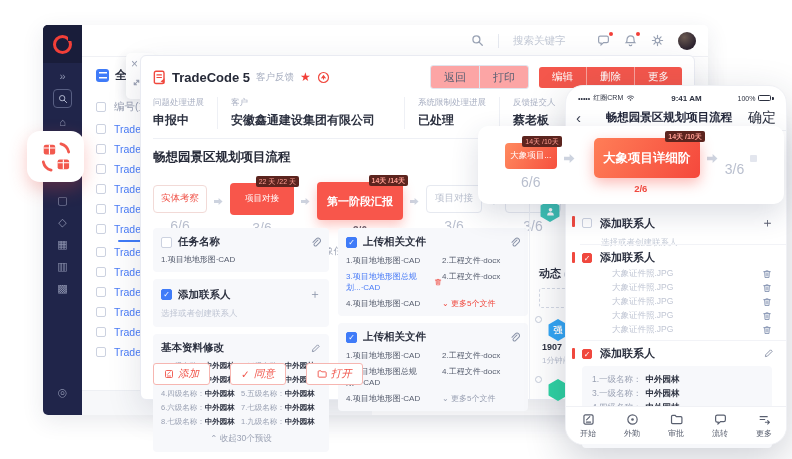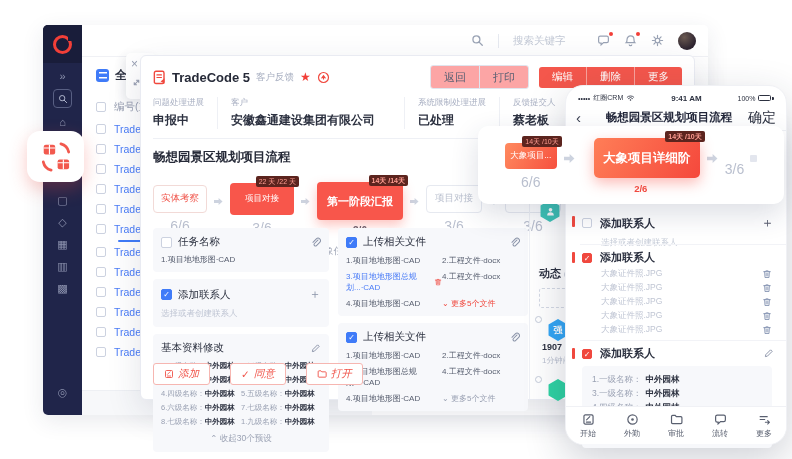--- a/index.html
+++ b/index.html
@@ -84,21 +84,21 @@
   .s1{width:54px;height:28px;border:1px solid #f2dad7;color:#f0544a;font-size:9.5px;background:#fff;}
   .s2{width:64px;height:32px;background:#f8564b;color:#fff;font-size:8.5px;}
   .s3{width:86px;height:38px;background:#f8564b;color:#fff;font-size:11px;font-weight:bold;box-shadow:0 5px 12px rgba(248,86,75,.35);}
   .s4,.s5{width:56px;height:28px;border:1px solid #e6e9f0;color:#bcc2d0;font-size:9.5px;background:#fff;}
   .m-desc{padding:9px 12px 0 12px;font-size:9.5px;color:#9aa1b3;}
   .m-cards{position:absolute;left:12px;top:172px;display:flex;gap:9px;}
   .colL{width:176px;}
   .colR{width:190px;}
   .card{background:#f7f8fb;border-radius:4px;padding:7px 8px;margin-bottom:7px;box-sizing:border-box;}
   .chead{display:flex;align-items:center;gap:6px;}
-  .chead .t{font-size:10.5px;font-weight:normal;color:#2c3140;}
+  .chead .t{font-size:10.5px;font-weight:bold;color:#2c3140;}
   .chead .r{margin-left:auto;color:#8a93a8;display:flex;align-items:center;}
   .cline{font-size:8px;color:#565d6e;margin-top:5px;}
   .cline.faint{color:#c0c6d4;font-size:8.5px;}
   .pair-grid{display:grid;grid-template-columns:1fr 1fr;row-gap:4px;margin-top:6px;font-size:7.5px;}
   .pair-grid .k{color:#9aa1b3;}
   .pair-grid .v{color:#2c3140;font-weight:bold;}
   .collapse{margin-top:6px;text-align:center;font-size:8.5px;color:#9aa1b3;}
   .fgrid{display:grid;grid-template-columns:1fr 78px;row-gap:5px;margin-top:6px;font-size:8px;color:#565d6e;}
   .fgrid .blue{color:#4a7cf7;display:flex;align-items:center;gap:3px;}
   .fgrid .morered{color:#f0483e;}
@@ -129,21 +129,21 @@
   .p-nav{display:flex;align-items:center;height:25px;margin-top:2px;padding:0 10px;border-bottom:1px solid #f0f1f5;}
   .p-back{font-size:15px;color:#3a3f50;line-height:15px;width:14px;}
   .p-title{flex:1;text-align:center;font-size:11.5px;font-weight:bold;color:#23273a;}
   .p-ok{font-size:14px;color:#2c3140;}
   .psec{position:absolute;left:0;right:0;}
   .psec::before{content:"";position:absolute;left:6px;top:2px;width:2.5px;height:11px;background:#f0483e;border-radius:1px;}
   .psec .hrow{display:flex;align-items:center;gap:8px;padding:0 12px 0 16px;}
   .psec .ttl{font-size:11px;font-weight:bold;color:#2c3140;}
   .psec .hr-r{margin-left:auto;color:#8a93a8;display:flex;}
   .p-hint{padding:5px 0 0 35px;font-size:8.5px;color:#c6ccd8;}
-  .p-file{position:absolute;left:35px;right:14px;display:flex;align-items:center;justify-content:space-between;
+  .p-file{position:absolute;left:46px;right:14px;display:flex;align-items:center;justify-content:space-between;
       font-size:8.5px;color:#c0c6d4;}
   .p-file .tr{color:#7f8fae;}
   .p-div{position:absolute;left:14px;right:0;height:1px;background:#f2f3f7;}
   .p-card{position:absolute;left:16px;right:14px;background:#f7f8fb;border-radius:4px;padding:6px 10px;box-sizing:border-box;}
   .p-card .prow{display:flex;gap:4px;font-size:8.5px;line-height:14px;}
   .p-card .k{color:#9aa1b3;}
   .p-card .v{color:#2c3140;font-weight:bold;}
   .p-toolbar{position:absolute;left:0;right:0;bottom:0;height:37px;border-top:1px solid #f0f1f5;display:flex;border-radius:0 0 18px 18px;overflow:hidden;background:#fff;}
   .p-tool{flex:1;display:flex;flex-direction:column;align-items:center;justify-content:center;gap:2px;color:#5a6070;}
   .p-tool .lbl{font-size:8px;color:#5a6070;}

